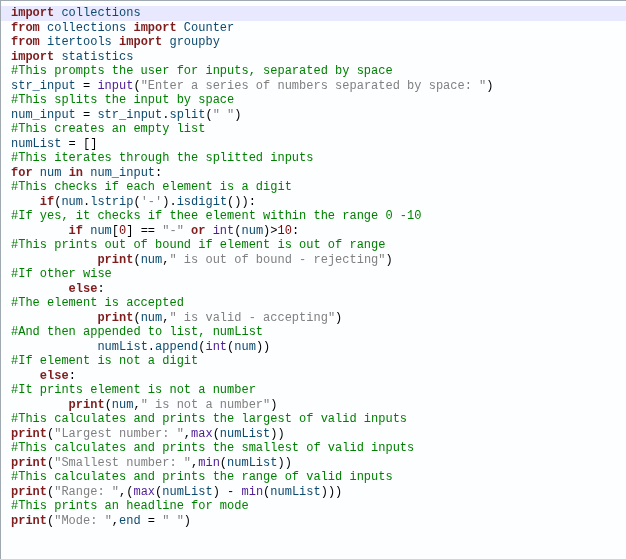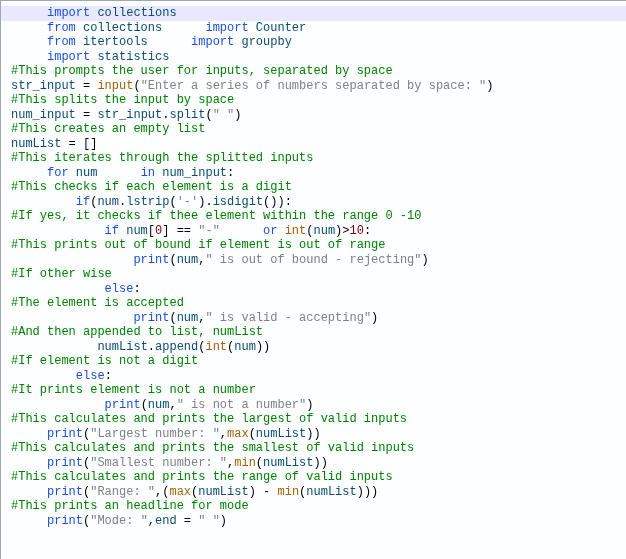--- a/index.html
+++ b/index.html
@@ -24,24 +24,24 @@
     padding-left: 10px;
     padding-top: 5px;
   }
   .hl {
     background: #e8e8ff;
     display: block;
     margin-left: -10px;
     padding-left: 10px;
     margin-right: -10px;
   }
-  .kw { color: #1d4ed8; font-weight: normal; margin-left: 36px; }      
+  .kw { color: #7f1d1d; font-weight: bold; }      
   .id { color: #0c4a6e; }                          
   .cm { color: #008000; }                          
   .st { color: #808080; }                          
   .op { color: #000000; }                          
   .num{ color: #800000; }                          
-  .bi { color: #a16207; }                          
+  .bi { color: #4c1d95; }                          
 </style>
 </head>
 <body>
 
 <div class="editor" id="editor"><span class="hl" style="display: block;"><span class="kw">import</span><span class="id"> collections</span></span><span class="" style="display: block;"><span class="kw">from</span><span class="id"> collections </span><span class="kw">import</span><span class="id"> Counter</span></span><span class="" style="display: block;"><span class="kw">from</span><span class="id"> itertools </span><span class="kw">import</span><span class="id"> groupby</span></span><span class="" style="display: block;"><span class="kw">import</span><span class="id"> statistics</span></span><span class="" style="display: block;"><span class="id"></span></span><span class="" style="display: block;"><span class="cm">#This prompts the user for inputs, separated by space</span></span><span class="" style="display: block;"><span class="id">str_input </span><span class="op">=</span><span class="id"> </span><span class="bi">input</span><span class="op">(</span><span class="st">"Enter a series of numbers separated by space: "</span><span class="op">)</span></span><span class="" style="display: block;"><span class="cm">#This splits the input by space</span></span><span class="" style="display: block;"><span class="id">num_input </span><span class="op">=</span><span class="id"> str_input</span><span class="op">.</span><span class="id">split</span><span class="op">(</span><span class="st">" "</span><span class="op">)</span></span><span class="" style="display: block;"><span class="cm">#This creates an empty list</span></span><span class="" style="display: block;"><span class="id">numList </span><span class="op">=</span><span class="id"> </span><span class="op">[]</span></span><span class="" style="display: block;"><span class="cm">#This iterates through the splitted inputs</span></span><span class="" style="display: block;"><span class="kw">for</span><span class="id"> num </span><span class="kw">in</span><span class="id"> num_input</span><span class="op">:</span></span><span class="" style="display: block;"><span class="cm">#This checks if each element is a digit</span></span><span class="" style="display: block;"><span>    </span><span class="kw">if</span><span class="op">(</span><span class="id">num</span><span class="op">.</span><span class="id">lstrip</span><span class="op">(</span><span class="st">'-'</span><span class="op">)</span><span class="op">.</span><span class="id">isdigit</span><span class="op">()):</span></span><span class="" style="display: block;"><span class="cm">#If yes, it checks if thee element within the range 0 -10</span></span><span class="" style="display: block;"><span>        </span><span class="kw">if</span><span class="id"> num</span><span class="op">[</span><span class="num">0</span><span class="op">]</span><span class="id"> </span><span class="op">==</span><span class="id"> </span><span class="st">"-"</span><span class="id"> </span><span class="kw">or</span><span class="id"> </span><span class="bi">int</span><span class="op">(</span><span class="id">num</span><span class="op">)&gt;</span><span class="num">10</span><span class="op">:</span></span><span class="" style="display: block;"><span class="cm">#This prints out of bound if element is out of range</span></span><span class="" style="display: block;"><span>            </span><span class="kw">print</span><span class="op">(</span><span class="id">num</span><span class="op">,</span><span class="st">" is out of bound - rejecting"</span><span class="op">)</span></span><span class="" style="display: block;"><span class="cm">#If other wise</span></span><span class="" style="display: block;"><span>        </span><span class="kw">else</span><span class="op">:</span></span><span class="" style="display: block;"><span class="cm">#The element is accepted</span></span><span class="" style="display: block;"><span>            </span><span class="kw">print</span><span class="op">(</span><span class="id">num</span><span class="op">,</span><span class="st">" is valid - accepting"</span><span class="op">)</span></span><span class="" style="display: block;"><span class="cm">#And then appended to list, numList</span></span><span class="" style="display: block;"><span>            </span><span class="id">numList</span><span class="op">.</span><span class="id">append</span><span class="op">(</span><span class="bi">int</span><span class="op">(</span><span class="id">num</span><span class="op">))</span></span><span class="" style="display: block;"><span class="cm">#If element is not a digit</span></span><span class="" style="display: block;"><span>    </span><span class="kw">else</span><span class="op">:</span></span><span class="" style="display: block;"><span class="cm">#It prints element is not a number</span></span><span class="" style="display: block;"><span>        </span><span class="kw">print</span><span class="op">(</span><span class="id">num</span><span class="op">,</span><span class="st">" is not a number"</span><span class="op">)</span></span><span class="" style="display: block;"><span class="cm">#This calculates and prints the largest of valid inputs</span></span><span class="" style="display: block;"><span class="kw">print</span><span class="op">(</span><span class="st">"Largest number: "</span><span class="op">,</span><span class="bi">max</span><span class="op">(</span><span class="id">numList</span><span class="op">))</span></span><span class="" style="display: block;"><span class="cm">#This calculates and prints the smallest of valid inputs</span></span><span class="" style="display: block;"><span class="kw">print</span><span class="op">(</span><span class="st">"Smallest number: "</span><span class="op">,</span><span class="bi">min</span><span class="op">(</span><span class="id">numList</span><span class="op">))</span></span><span class="" style="display: block;"><span class="cm">#This calculates and prints the range of valid inputs</span></span><span class="" style="display: block;"><span class="kw">print</span><span class="op">(</span><span class="st">"Range: "</span><span class="op">,(</span><span class="bi">max</span><span class="op">(</span><span class="id">numList</span><span class="op">)</span><span class="id"> </span><span class="op">-</span><span class="id"> </span><span class="bi">min</span><span class="op">(</span><span class="id">numList</span><span class="op">)))</span></span><span class="" style="display: block;"><span class="cm">#This prints an headline for mode</span></span><span class="" style="display: block;"><span class="kw">print</span><span class="op">(</span><span class="st">"Mode: "</span><span class="op">,</span><span class="id">end </span><span class="op">=</span><span class="id"> </span><span class="st">" "</span><span class="op">)</span></span></div>
 
 </body></html>

